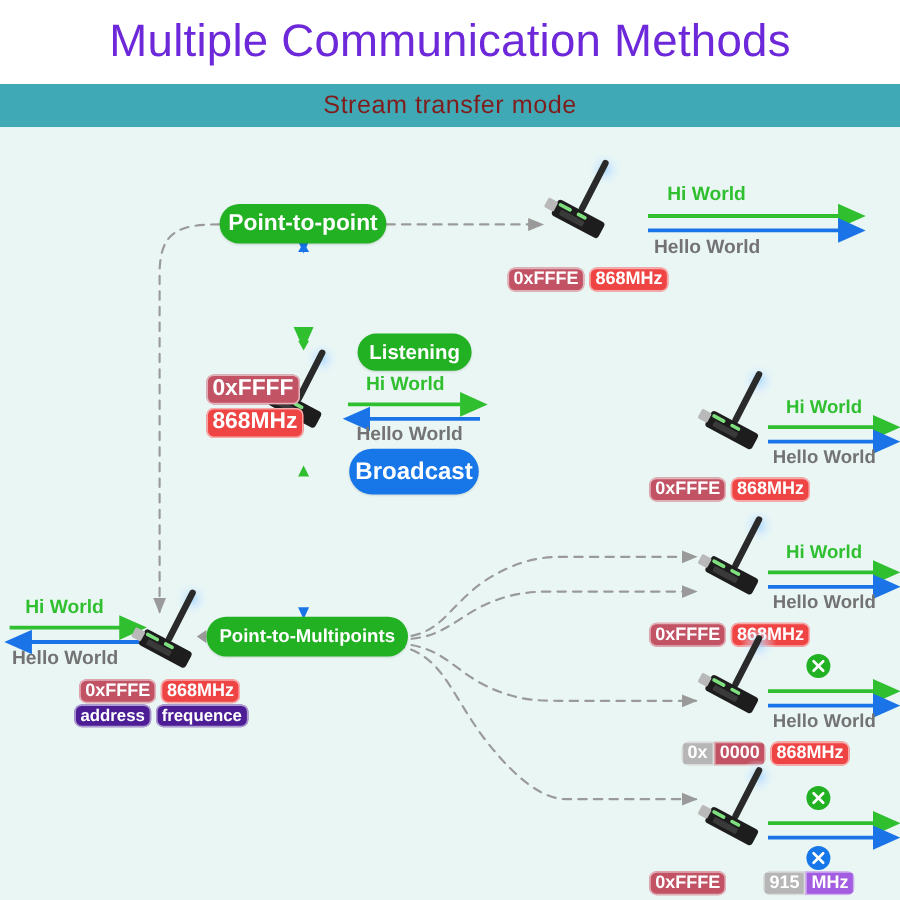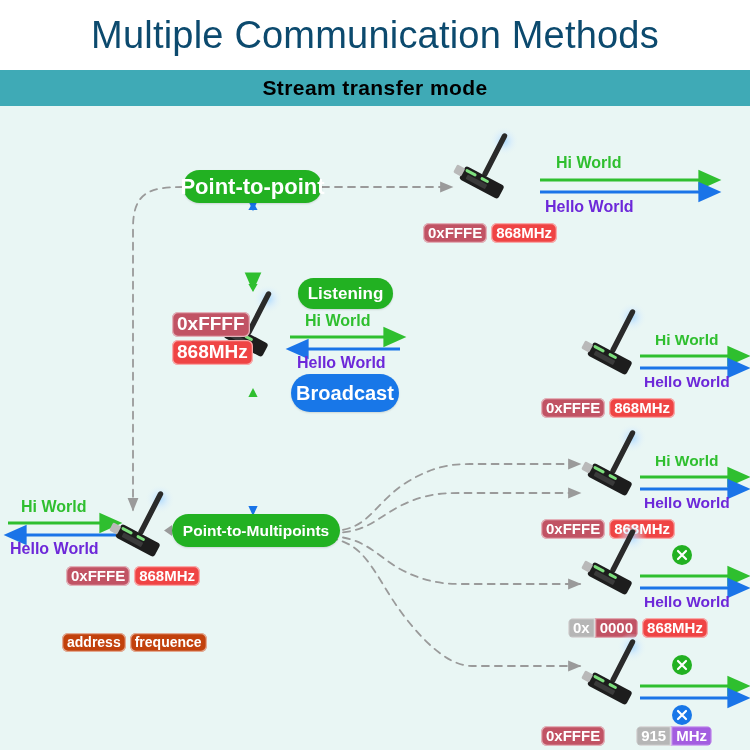--- a/index.html
+++ b/index.html
@@ -12,31 +12,31 @@
   }
   #page{position:relative;width:750px;height:750px;overflow:hidden;background:#ffffff;}
 
   
   .title-bar{
     position:absolute;left:0;top:0;width:750px;height:70px;
     display:flex;align-items:center;justify-content:center;
     background:#ffffff;
   }
   .title-text{
-    font-size:38px;color:#0c4a6e;letter-spacing:.2px;
+    font-size:38px;color:#6d28d9;letter-spacing:.2px;
     font-family:"Liberation Sans Narrow","Liberation Sans",sans-serif;
     white-space:nowrap;
   }
   .subtitle-bar{
     position:absolute;left:0;top:70px;width:750px;height:36px;
     background:#3faab6;
     display:flex;align-items:center;justify-content:center;
   }
   .subtitle-text{
-    color:#000000;font-size:21px;font-weight:bold;letter-spacing:.4px;
+    color:#7f1d1d;font-size:21px;font-weight:normal;letter-spacing:.4px;
     white-space:nowrap;
   }
 
   
   .canvas{
     position:absolute;left:0;top:106px;width:750px;height:644px;
     background:#e9f6f4;
   }
   .svg-layer{position:absolute;left:0;top:0;width:750px;height:644px;}
 
@@ -45,41 +45,41 @@
     position:absolute;display:flex;align-items:center;justify-content:center;
     border-radius:999px;color:#ffffff;font-weight:bold;white-space:nowrap;
     box-shadow:0 1px 2px rgba(0,0,0,.13);
   }
   .pill.green{background:#22b122;}
   .pill.blue{background:#1877e8;}
 
   
   .msg{position:absolute;white-space:nowrap;font-weight:bold;}
   .msg.green{color:#2fbf2f;}
-  .msg.blue{color:#6d28d9;}
+  .msg.blue{color:#737373;}
 
   
   .badge-row{position:absolute;display:flex;gap:4px;white-space:nowrap;}
   .badge{
     display:inline-flex;align-items:center;border-radius:6px;
     color:#ffffff;font-weight:bold;padding:1px 5px 2px 5px;
     box-shadow:inset 0 0 0 1.3px rgba(255,255,255,.55);
     white-space:nowrap;
   }
   .badge.red{background:#c15364;}
   .badge.purple{background:#ef4444;text-align:right;}
   .badge.split{padding:0;box-shadow:none;overflow:hidden;border-radius:6px;display:inline-flex;margin-left:27px;}
   .badge.split > span{
     display:inline-flex;align-items:center;padding:1px 5px 2px 5px;
     box-shadow:inset 0 0 0 1.3px rgba(255,255,255,.5);
   }
   .badge.split > span.g{background:#b6b6b6;}
   .badge.split > span.r{background:#c15364;}
   .badge.split > span.p{background:#a35de0;}
-  .badge.faint{background:#c2410c;box-shadow:inset 0 0 0 1.3px rgba(255,255,255,.55);margin-top:46px;}
+  .badge.faint{background:#4c1d95;box-shadow:inset 0 0 0 1.3px rgba(255,255,255,.55);}
 
   
   .dongle{position:absolute;width:78px;height:86px;}
   .dongle svg{width:100%;height:100%;display:block;}
 
   
   .xmark{position:absolute;width:22px;height:22px;}
   .xmark svg{width:100%;height:100%;display:block;}
 </style>
 </head>
@@ -187,21 +187,21 @@
         <line x1="640" y1="470" x2="744" y2="470" stroke="#2fbf2f" stroke-width="3.2" marker-end="url(#greenhead)"></line>
         <line x1="640" y1="482" x2="744" y2="482" stroke="#1a74e8" stroke-width="3.2" marker-end="url(#bluehead)"></line>
       </g>
 
       <g>
         <line x1="640" y1="580" x2="744" y2="580" stroke="#2fbf2f" stroke-width="3.2" marker-end="url(#greenhead)"></line>
         <line x1="640" y1="592" x2="744" y2="592" stroke="#1a74e8" stroke-width="3.2" marker-end="url(#bluehead)"></line>
       </g>
     </svg>
 
-    <div class="pill green" style="left:183px;top:64px;width:139px;height:33px;font-size:22px;">
+    <div class="pill green" style="left:183px;top:64px;width:139px;height:33px;font-size:19px;">
       <span>Point-to-point</span>
     </div>
 
     <div class="pill green" style="left:298px;top:172px;width:95px;height:31px;font-size:17px;">
       <span>Listening</span>
     </div>
 
     <div class="pill green" style="left:172px;top:408px;width:168px;height:33px;font-size:15.5px;">
       <span>Point-to-Multipoints</span>
     </div>

